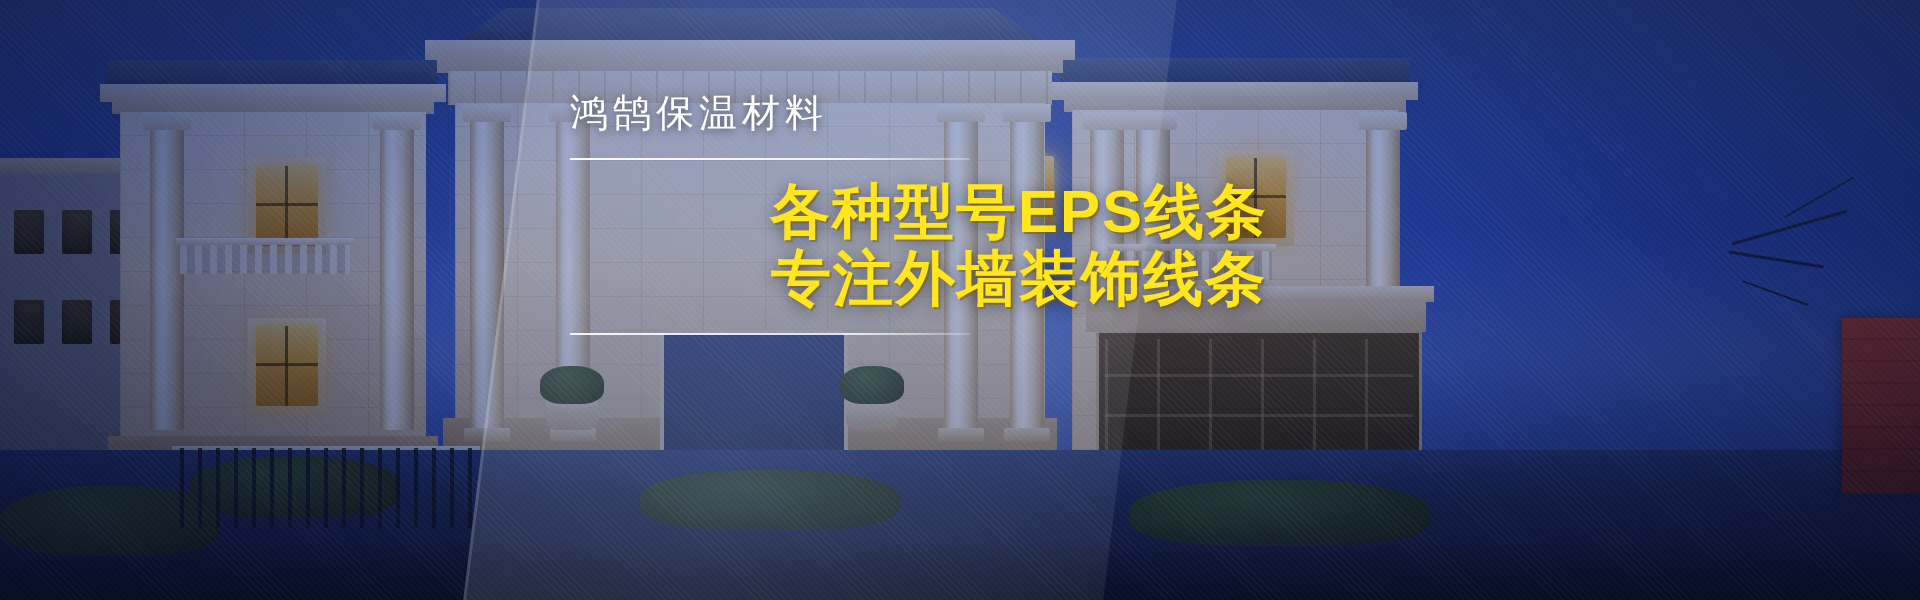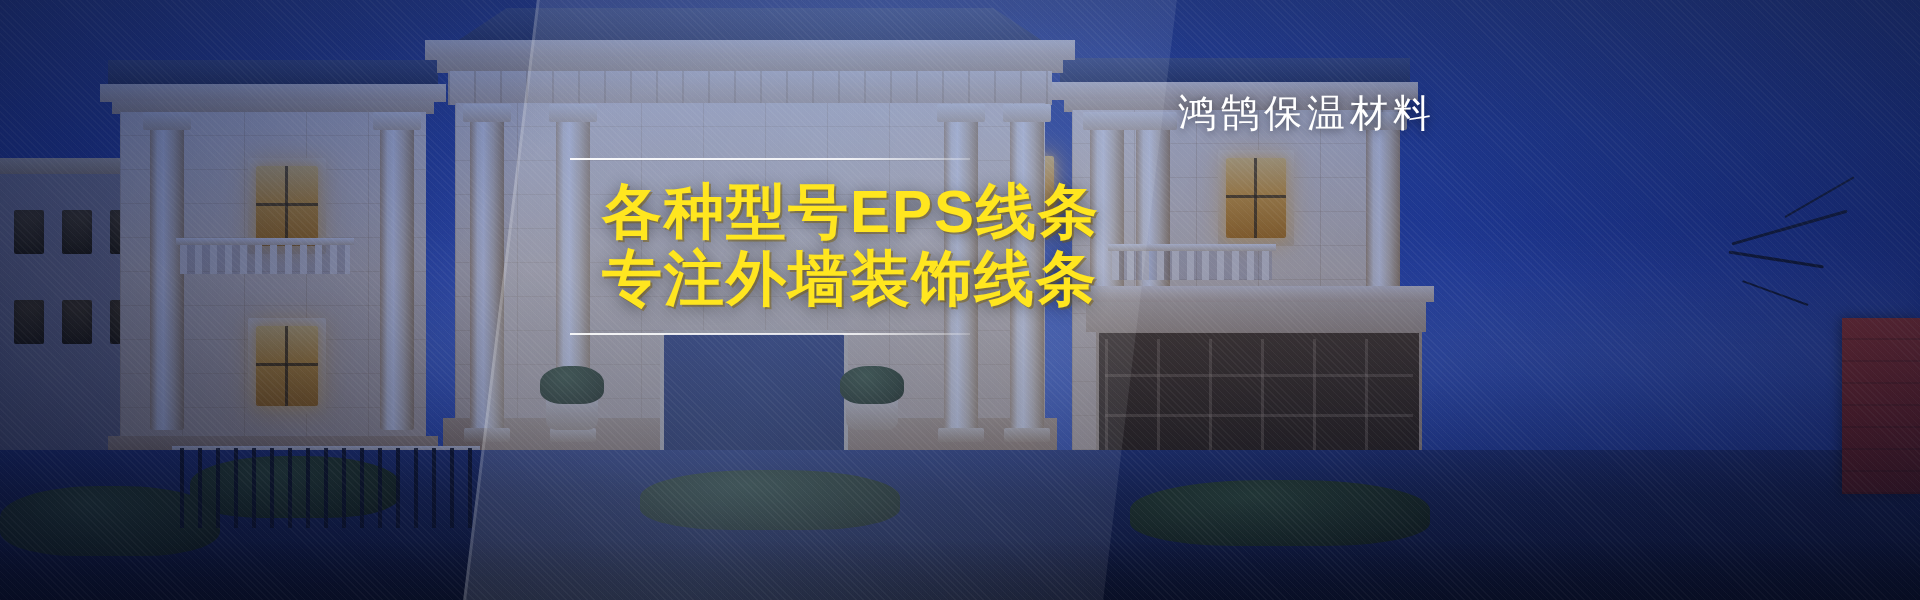--- a/index.html
+++ b/index.html
@@ -156,33 +156,33 @@
 
   
   .copy{
     position:absolute;left:556px;top:92px;width:880px;
     text-align:center;z-index:40;
   }
   .brand{
     font-size:38px;line-height:1.15;color:#ffffff;font-weight:400;
     letter-spacing:5px;
     text-shadow:0 2px 10px rgba(0,0,0,.55);
-    text-align:right;padding-left:14px;
+    text-align:left;padding-left:14px;
   }
   .rule{
     height:2px;width:400px;margin:22px 0 18px 14px;
     background:linear-gradient(90deg,rgba(255,255,255,.95) 0%,rgba(255,255,255,.85) 70%,rgba(255,255,255,.25) 100%);
   }
   .rule-b{
     height:2px;width:400px;margin:20px auto 18px 14px;
     background:linear-gradient(90deg,rgba(255,255,255,.9) 0%,rgba(255,255,255,.8) 72%,rgba(255,255,255,.2) 100%);
   }
   .head{
     font-size:60px;line-height:1.13;font-weight:700;
-    color:#ffe61f;letter-spacing:2px;text-align:left;padding-left:10px;
+    color:#ffe61f;letter-spacing:2px;text-align:center;padding-left:10px;
     text-shadow:
       2px 2px 0 rgba(120,90,0,.45),
       0 3px 16px rgba(0,0,0,.45);
     margin-left: 36px;
   }
   .tag{
     font-size:29px;color:#ffffff;font-weight:400;letter-spacing:3px;
     text-align:left;padding-left:36px;
     text-shadow:0 2px 9px rgba(0,0,0,.55);
   }

